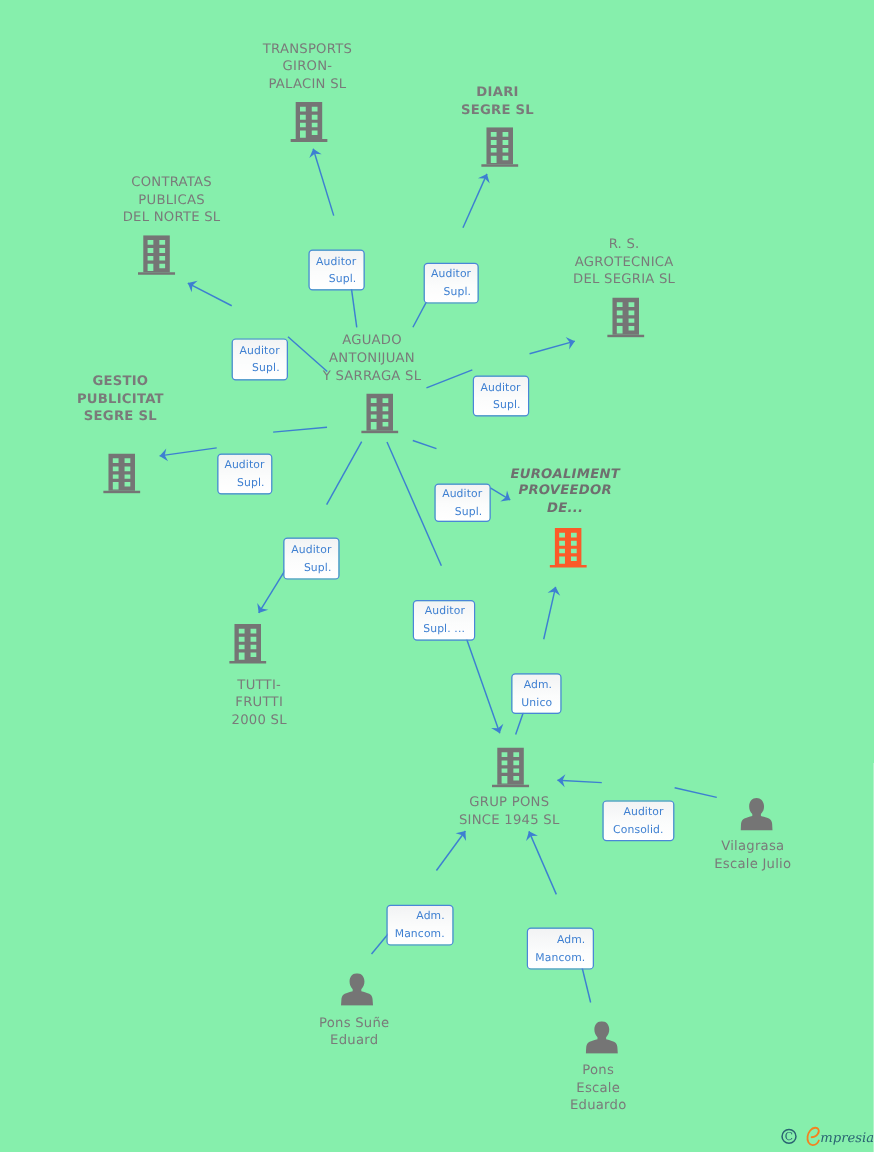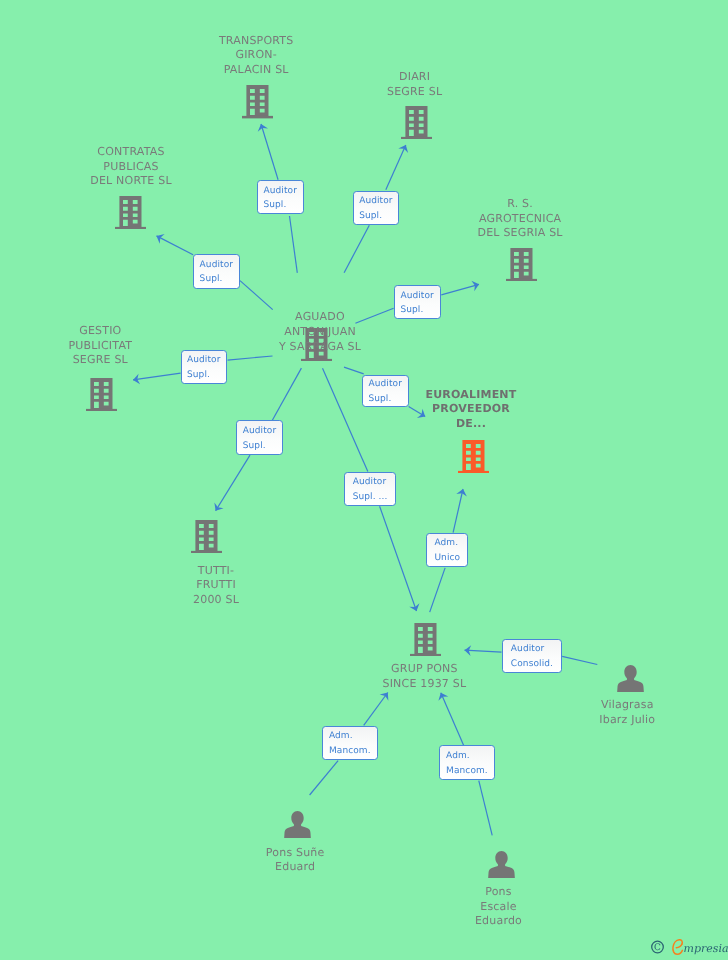--- a/index.html
+++ b/index.html
@@ -7,28 +7,28 @@
   body{width:728px;height:960px;overflow:hidden;
        font-family:"DejaVu Sans",sans-serif;
        -webkit-font-smoothing:antialiased;
        text-rendering:geometricPrecision;}
   #canvas{position:relative;width:728px;height:960px;background:#86efac;overflow:hidden;}
   svg#edges{position:absolute;left:0;top:0;width:728px;height:960px;}
   .node{position:absolute;}
   .node-label{position:absolute;text-align:center;color:#7a7a7a;
               font-size:11px;line-height:14.7px;white-space:pre-line;
               letter-spacing:0.2px;}
-  .node-label.hl{color:#6f6f6f;font-weight:bold;}
+  .node-label.hl{color:#6f6f6f;font-weight:bold;font-style:italic;}
   .rel{position:absolute;box-sizing:border-box;
        border:1.25px solid #4a86d8;border-radius:3.5px;
        background:linear-gradient(to bottom,#f2f3f4 0%,#fbfcfc 55%,#ffffff 100%);
        color:#3d7fd1;font-size:9px;line-height:14.5px;
        letter-spacing:0.1px;
-       text-align:left;white-space:pre-line;
-       display:flex;align-items:center;justify-content:center;padding-top:2px;}
+       text-align:right;white-space:pre-line;
+       display:flex;align-items:center;justify-content:center;padding-top:2px;margin-top:28px;}
   #logo{position:absolute;left:648px;top:937px;width:80px;height:22px;}
 </style>
 </head>
 <body>
 
 <div id="canvas">
   <svg id="edges" viewBox="0 0 728 960" xmlns="http://www.w3.org/2000/svg">
       <line x1="297.30" y1="272.80" x2="289.50" y2="216.00" stroke="#3d7fd1" stroke-width="1.2"></line>
       <line x1="278.10" y1="179.70" x2="261.00" y2="124.00" stroke="#3d7fd1" stroke-width="1.2"></line>
       <path d="M261.00 124.00 L268.04 128.53 L262.26 128.11 L257.72 131.70 Z" fill="#3d7fd1"></path>
@@ -75,56 +75,56 @@
         </svg></div>
       <div class="node-label" style="left: 156.2px; width: 200px; top: 33.7px;">TRANSPORTS
 GIRON-
 PALACIN SL</div>
       <div class="node" style="left: 401.2px; top: 106px; width: 31px; height: 33.4px;"><svg width="31" height="33.4" viewBox="0 0 31 33.4">
           <g fill="#757575">
             <path fill-rule="evenodd" d="M4.4 0 H26.5 V30.9 H4.4 Z M8.0 3.9 H12.8 V7.9 H8.0 Z M17.8 3.9 H22.6 V7.9 H17.8 Z M8.0 10.7 H12.8 V14.8 H8.0 Z M17.8 10.7 H22.6 V14.8 H17.8 Z M8.0 17.4 H12.8 V21 H8.0 Z M17.8 17.4 H22.6 V21 H17.8 Z M8.0 23.7 H12.8 V29.9 H8.0 Z M17.8 23.7 H22.6 V27.5 H17.8 Z "></path>
             <path d="M0 30.9 H31 V33.4 H0 Z"></path>
           </g>
         </svg></div>
-      <div class="node-label" style="left: 314.6px; width: 200px; top: 70.2px;">DIARI
+      <div class="node-label" style="left: 314.6px; width: 200px; top: 70.2px; font-weight: bold;">DIARI
 SEGRE SL</div>
       <div class="node" style="left: 115.4px; top: 196px; width: 31px; height: 33.4px;"><svg width="31" height="33.4" viewBox="0 0 31 33.4">
           <g fill="#757575">
             <path fill-rule="evenodd" d="M4.4 0 H26.5 V30.9 H4.4 Z M8.0 3.9 H12.8 V7.9 H8.0 Z M17.8 3.9 H22.6 V7.9 H17.8 Z M8.0 10.7 H12.8 V14.8 H8.0 Z M17.8 10.7 H22.6 V14.8 H17.8 Z M8.0 17.4 H12.8 V21 H8.0 Z M17.8 17.4 H22.6 V21 H17.8 Z M8.0 23.7 H12.8 V29.9 H8.0 Z M17.8 23.7 H22.6 V27.5 H17.8 Z "></path>
             <path d="M0 30.9 H31 V33.4 H0 Z"></path>
           </g>
         </svg></div>
-      <div class="node-label" style="left: 31px; width: 200px; top: 144.9px;">CONTRATAS
+      <div class="node-label" style="left: 43px; width: 200px; top: 144.9px;">CONTRATAS
 PUBLICAS
 DEL NORTE SL</div>
       <div class="node" style="left: 506.2px; top: 248.1px; width: 31px; height: 33.4px;"><svg width="31" height="33.4" viewBox="0 0 31 33.4">
           <g fill="#757575">
             <path fill-rule="evenodd" d="M4.4 0 H26.5 V30.9 H4.4 Z M8.0 3.9 H12.8 V7.9 H8.0 Z M17.8 3.9 H22.6 V7.9 H17.8 Z M8.0 10.7 H12.8 V14.8 H8.0 Z M17.8 10.7 H22.6 V14.8 H17.8 Z M8.0 17.4 H12.8 V21 H8.0 Z M17.8 17.4 H22.6 V21 H17.8 Z M8.0 23.7 H12.8 V29.9 H8.0 Z M17.8 23.7 H22.6 V27.5 H17.8 Z "></path>
             <path d="M0 30.9 H31 V33.4 H0 Z"></path>
           </g>
         </svg></div>
       <div class="node-label" style="left: 420.1px; width: 200px; top: 197px;">R.  S.
 AGROTECNICA
 DEL SEGRIA SL</div>
       <div class="node" style="left: 300.6px; top: 328px; width: 31px; height: 33.4px;"><svg width="31" height="33.4" viewBox="0 0 31 33.4">
           <g fill="#757575">
             <path fill-rule="evenodd" d="M4.4 0 H26.5 V30.9 H4.4 Z M8.0 3.9 H12.8 V7.9 H8.0 Z M17.8 3.9 H22.6 V7.9 H17.8 Z M8.0 10.7 H12.8 V14.8 H8.0 Z M17.8 10.7 H22.6 V14.8 H17.8 Z M8.0 17.4 H12.8 V21 H8.0 Z M17.8 17.4 H22.6 V21 H17.8 Z M8.0 23.7 H12.8 V29.9 H8.0 Z M17.8 23.7 H22.6 V27.5 H17.8 Z "></path>
             <path d="M0 30.9 H31 V33.4 H0 Z"></path>
           </g>
         </svg></div>
-      <div class="node-label" style="left: 220px; width: 200px; top: 277.3px; margin-top: 33px;">AGUADO
+      <div class="node-label" style="left: 210px; width: 200px; top: 277.3px;">AGUADO
 ANTONIJUAN
 Y SARRAGA SL</div>
       <div class="node" style="left: 86.2px; top: 378.1px; width: 31px; height: 33.4px;"><svg width="31" height="33.4" viewBox="0 0 31 33.4">
           <g fill="#757575">
             <path fill-rule="evenodd" d="M4.4 0 H26.5 V30.9 H4.4 Z M8.0 3.9 H12.8 V7.9 H8.0 Z M17.8 3.9 H22.6 V7.9 H17.8 Z M8.0 10.7 H12.8 V14.8 H8.0 Z M17.8 10.7 H22.6 V14.8 H17.8 Z M8.0 17.4 H12.8 V21 H8.0 Z M17.8 17.4 H22.6 V21 H17.8 Z M8.0 23.7 H12.8 V29.9 H8.0 Z M17.8 23.7 H22.6 V27.5 H17.8 Z "></path>
             <path d="M0 30.9 H31 V33.4 H0 Z"></path>
           </g>
         </svg></div>
-      <div class="node-label" style="left: 0.3px; width: 200px; top: 324px;">GESTIO
+      <div class="node-label" style="left: 0.3px; width: 200px; top: 311px; font-weight: bold;">GESTIO
 PUBLICITAT
 SEGRE SL</div>
       <div class="node" style="left: 457.6px; top: 440px; width: 31px; height: 33.4px;"><svg width="31" height="33.4" viewBox="0 0 31 33.4">
           <g fill="#fb5a29">
             <path fill-rule="evenodd" d="M4.4 0 H26.5 V30.9 H4.4 Z M8.0 3.9 H12.8 V7.9 H8.0 Z M17.8 3.9 H22.6 V7.9 H17.8 Z M8.0 10.7 H12.8 V14.8 H8.0 Z M17.8 10.7 H22.6 V14.8 H17.8 Z M8.0 17.4 H12.8 V21 H8.0 Z M17.8 17.4 H22.6 V21 H17.8 Z M8.0 23.7 H12.8 V29.9 H8.0 Z M17.8 23.7 H22.6 V27.5 H17.8 Z "></path>
             <path d="M0 30.9 H31 V33.4 H0 Z"></path>
           </g>
         </svg></div>
       <div class="node-label hl" style="left: 371px; width: 200px; top: 387.6px;">EUROALIMENT
 PROVEEDOR
@@ -138,26 +138,26 @@
       <div class="node-label" style="left: 116px; width: 200px; top: 563.7px;">TUTTI-
 FRUTTI
 2000 SL</div>
       <div class="node" style="left: 410.4px; top: 623px; width: 31px; height: 33.4px;"><svg width="31" height="33.4" viewBox="0 0 31 33.4">
           <g fill="#757575">
             <path fill-rule="evenodd" d="M4.4 0 H26.5 V30.9 H4.4 Z M8.0 3.9 H12.8 V7.9 H8.0 Z M17.8 3.9 H22.6 V7.9 H17.8 Z M8.0 10.7 H12.8 V14.8 H8.0 Z M17.8 10.7 H22.6 V14.8 H17.8 Z M8.0 17.4 H12.8 V21 H8.0 Z M17.8 17.4 H22.6 V21 H17.8 Z M8.0 23.7 H12.8 V29.9 H8.0 Z M17.8 23.7 H22.6 V27.5 H17.8 Z "></path>
             <path d="M0 30.9 H31 V33.4 H0 Z"></path>
           </g>
         </svg></div>
       <div class="node-label" style="left: 324.4px; width: 200px; top: 662.3px;">GRUP PONS
-SINCE 1937 SL</div>
+SINCE 1945 SL</div>
       <div class="node" style="left: 617.3px; top: 664.6px; width: 27px; height: 27.1px;"><svg width="27" height="27.1" viewBox="0 0 27 27.1">
           <path fill="#757575" d="M13.5 0 C9.9 0 7.3 2.9 7.3 7.0 C7.3 9.6 8.3 11.9 9.9 13.3 L9.9 15.0 C6.6 15.9 3.2 16.9 2.1 17.9 C1.0 18.9 0.6 20.3 0.5 21.9 L0.15 27.1 L26.85 27.1 L26.5 21.9 C26.4 20.3 26.0 18.9 24.9 17.9 C23.8 16.9 20.4 15.9 17.1 15.0 L17.1 13.3 C18.7 11.9 19.7 9.6 19.7 7.0 C19.7 2.9 17.1 0 13.5 0 Z"></path>
         </svg></div>
       <div class="node-label" style="left: 527.3px; width: 200px; top: 697.8px;">Vilagrasa
-Ibarz Julio</div>
+Escale Julio</div>
       <div class="node" style="left: 284px; top: 810.6px; width: 27px; height: 27.1px;"><svg width="27" height="27.1" viewBox="0 0 27 27.1">
           <path fill="#757575" d="M13.5 0 C9.9 0 7.3 2.9 7.3 7.0 C7.3 9.6 8.3 11.9 9.9 13.3 L9.9 15.0 C6.6 15.9 3.2 16.9 2.1 17.9 C1.0 18.9 0.6 20.3 0.5 21.9 L0.15 27.1 L26.85 27.1 L26.5 21.9 C26.4 20.3 26.0 18.9 24.9 17.9 C23.8 16.9 20.4 15.9 17.1 15.0 L17.1 13.3 C18.7 11.9 19.7 9.6 19.7 7.0 C19.7 2.9 17.1 0 13.5 0 Z"></path>
         </svg></div>
       <div class="node-label" style="left: 195.2px; width: 200px; top: 845.5px; text-align: center;">Pons Suñe
 Eduard</div>
       <div class="node" style="left: 488.1px; top: 850.6px; width: 27px; height: 27.1px;"><svg width="27" height="27.1" viewBox="0 0 27 27.1">
           <path fill="#757575" d="M13.5 0 C9.9 0 7.3 2.9 7.3 7.0 C7.3 9.6 8.3 11.9 9.9 13.3 L9.9 15.0 C6.6 15.9 3.2 16.9 2.1 17.9 C1.0 18.9 0.6 20.3 0.5 21.9 L0.15 27.1 L26.85 27.1 L26.5 21.9 C26.4 20.3 26.0 18.9 24.9 17.9 C23.8 16.9 20.4 15.9 17.1 15.0 L17.1 13.3 C18.7 11.9 19.7 9.6 19.7 7.0 C19.7 2.9 17.1 0 13.5 0 Z"></path>
         </svg></div>
       <div class="node-label" style="left: 398.5px; width: 200px; top: 884.9px;">Pons
 Escale

